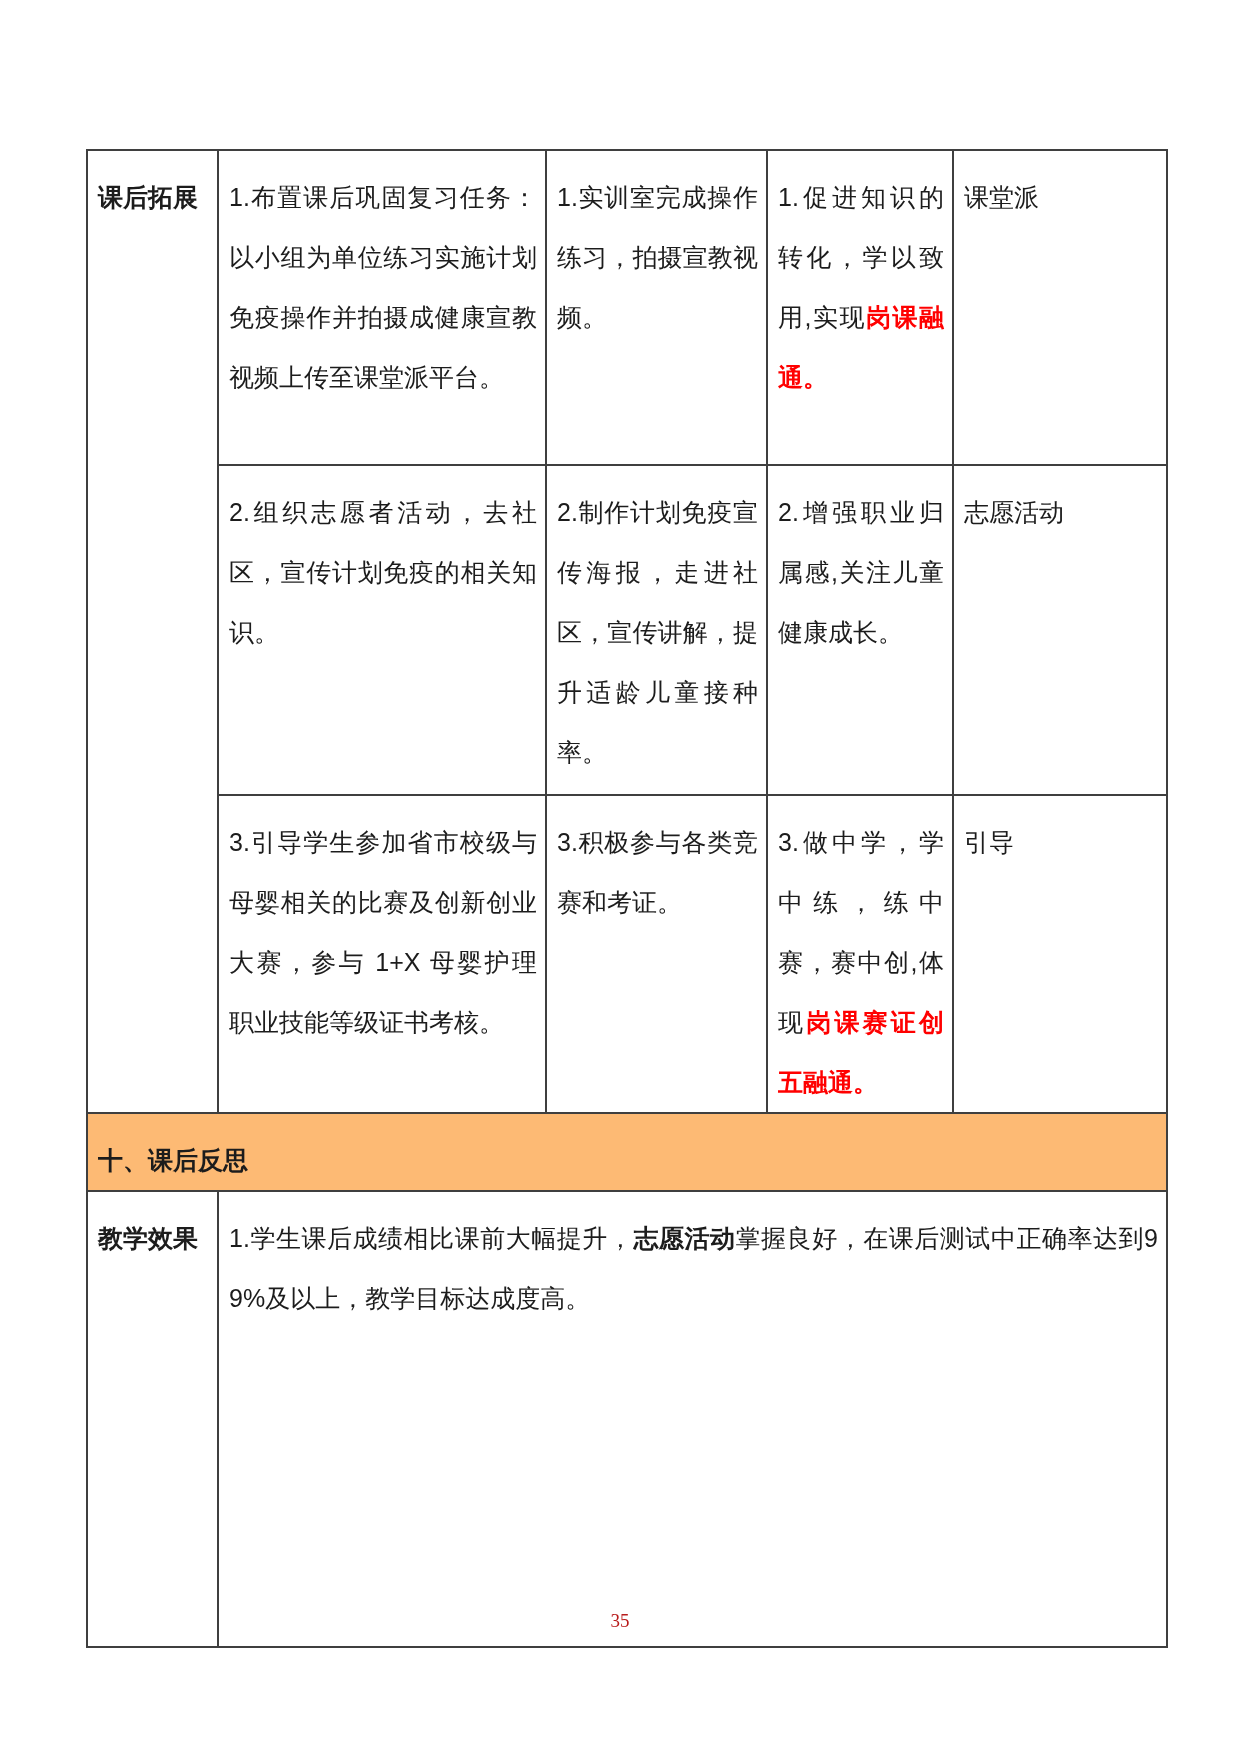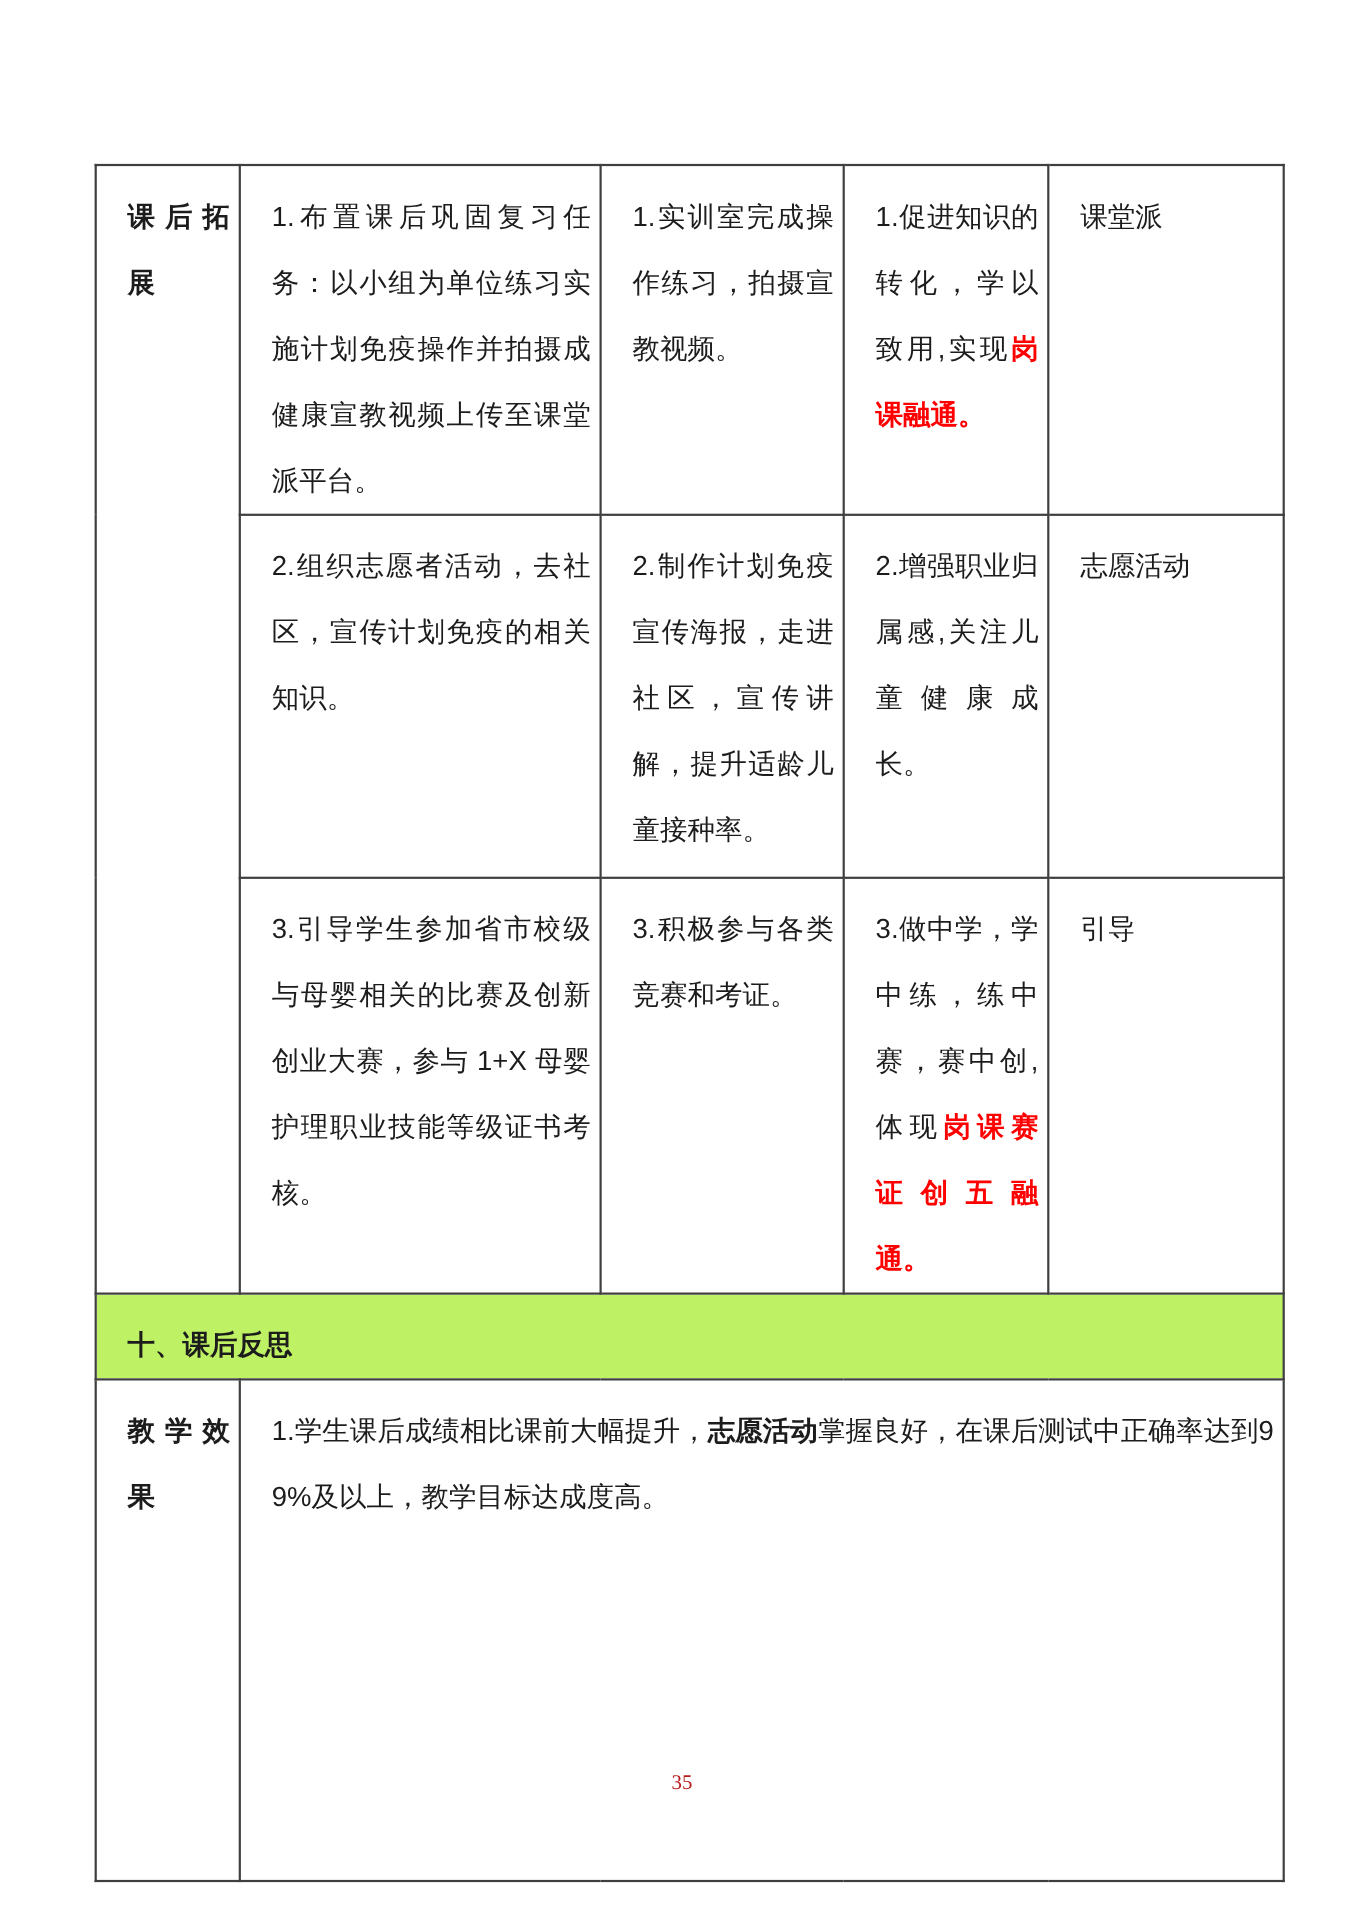--- a/index.html
+++ b/index.html
@@ -15,41 +15,41 @@
     position:absolute; left:86px; top:149px;
     width:1080px;
     border-collapse:collapse;
     table-layout:fixed;
   }
   table.sheet td {
     border:2px solid #3f3f3f;
     vertical-align:top;
     font-size:25px;
     line-height:60px;
-    padding:16px 8px 0 28px;
+    padding:16px 8px 0 10px;
     text-align:justify;
     word-break:break-all;
     overflow:hidden;
   }
   td.side-hd {
     vertical-align:middle;
     text-align:center;
     font-weight:700;
     font-size:27px;
     line-height:34px;
     padding:0 2px;
     word-break:keep-all;
   }
   tr.r1 { height:315px; }
   tr.r2 { height:330px; }
   tr.r3 { height:318px; }
   tr.banner-row { height:76px; }
   tr.r-effect { height:456px; }
   td.banner-cell {
-    background:#bef264;
+    background:#fdba74;
     text-align:center;
     vertical-align:middle;
     font-weight:700;
     font-size:38px;
     line-height:40px;
     padding:0;
     word-break:keep-all;
   }
   .red { color:#FF0000; font-weight:700; }
   .b { font-weight:700; }

